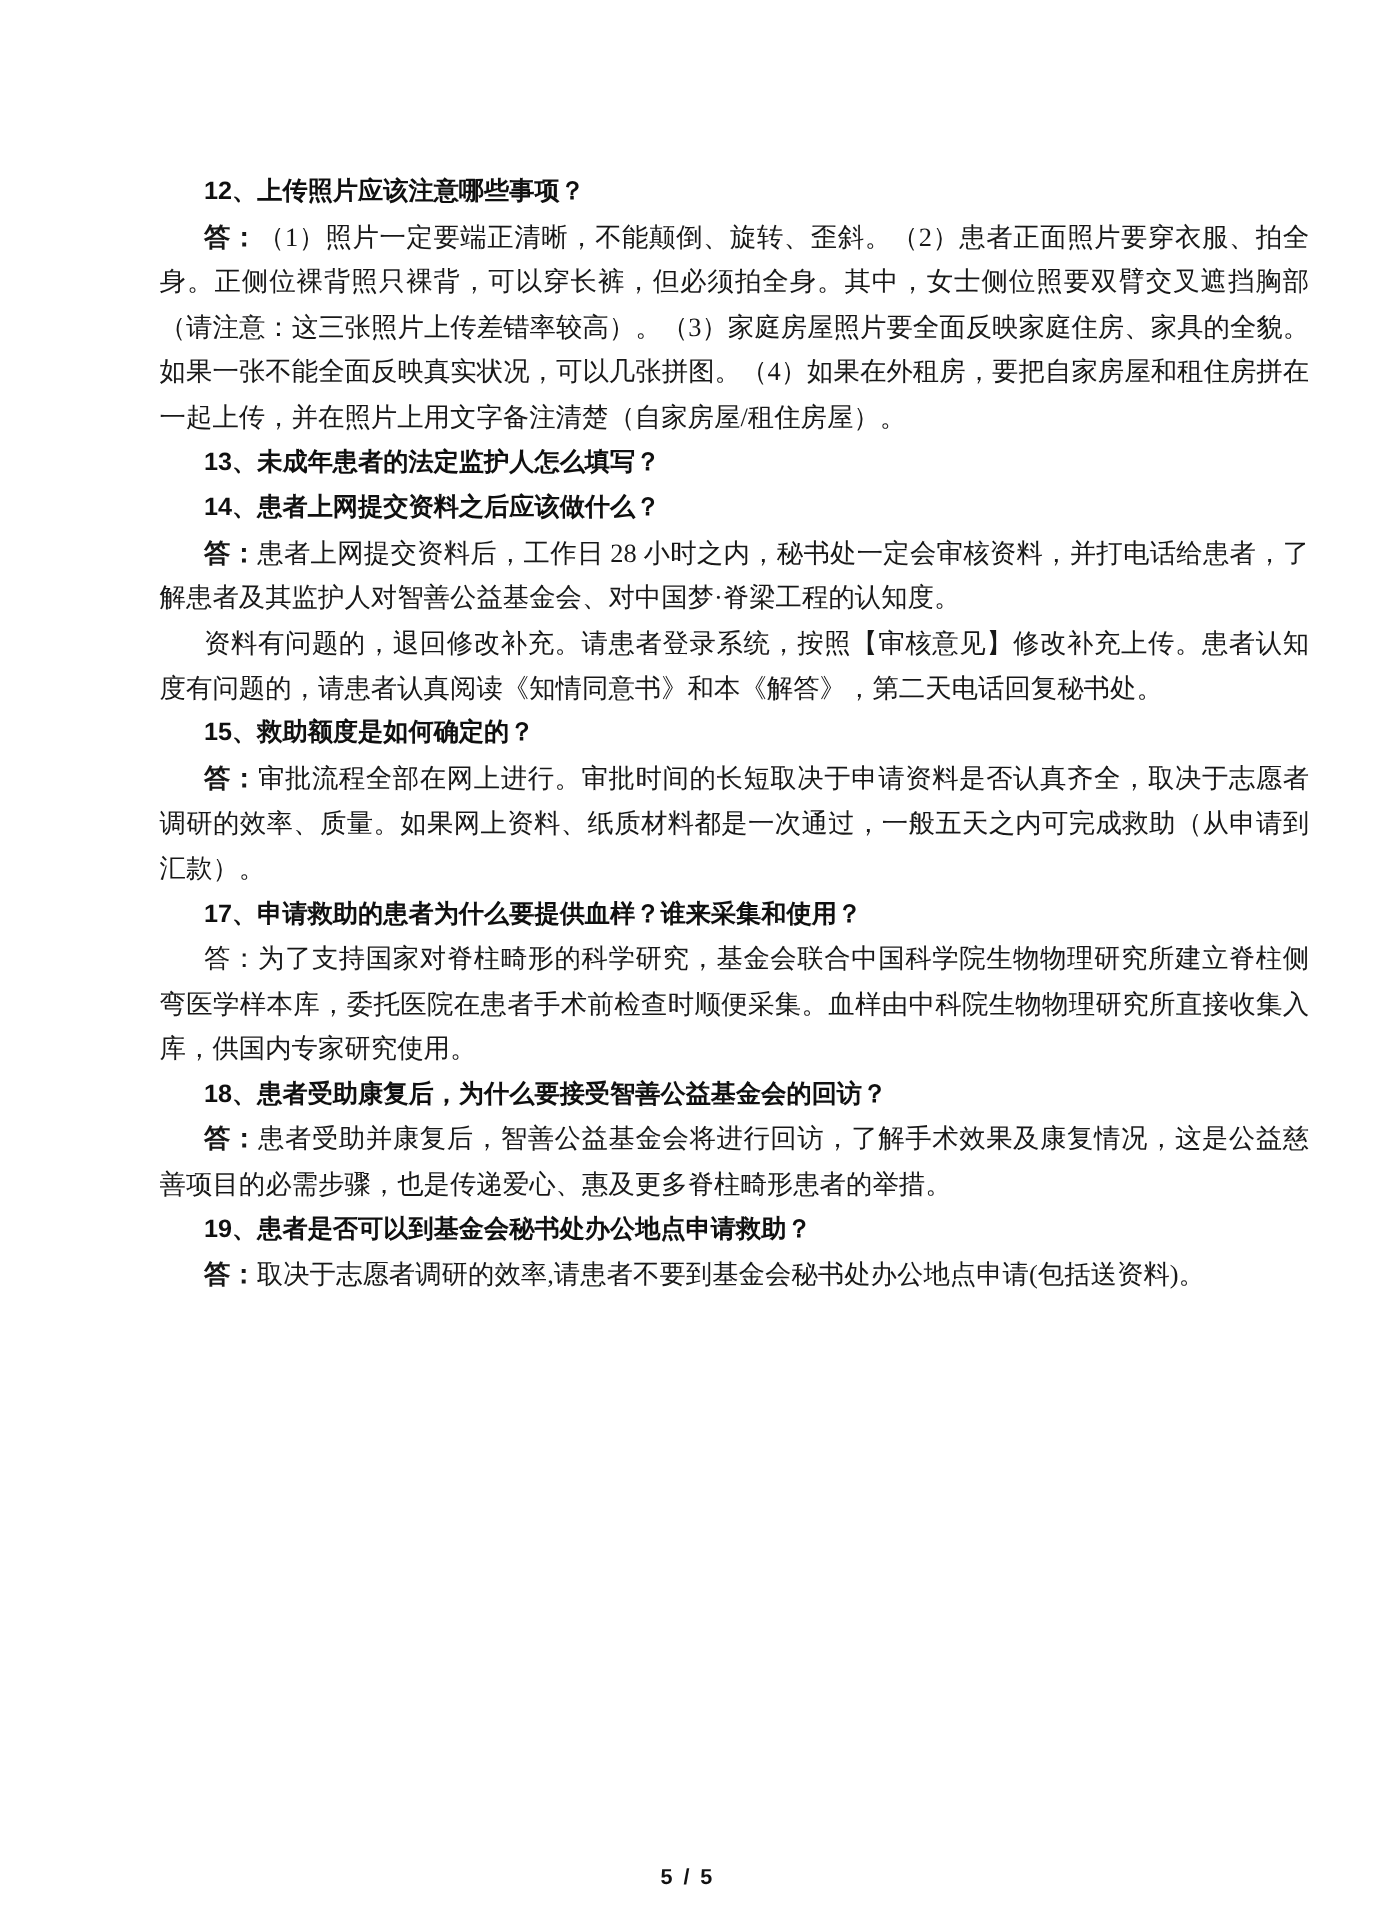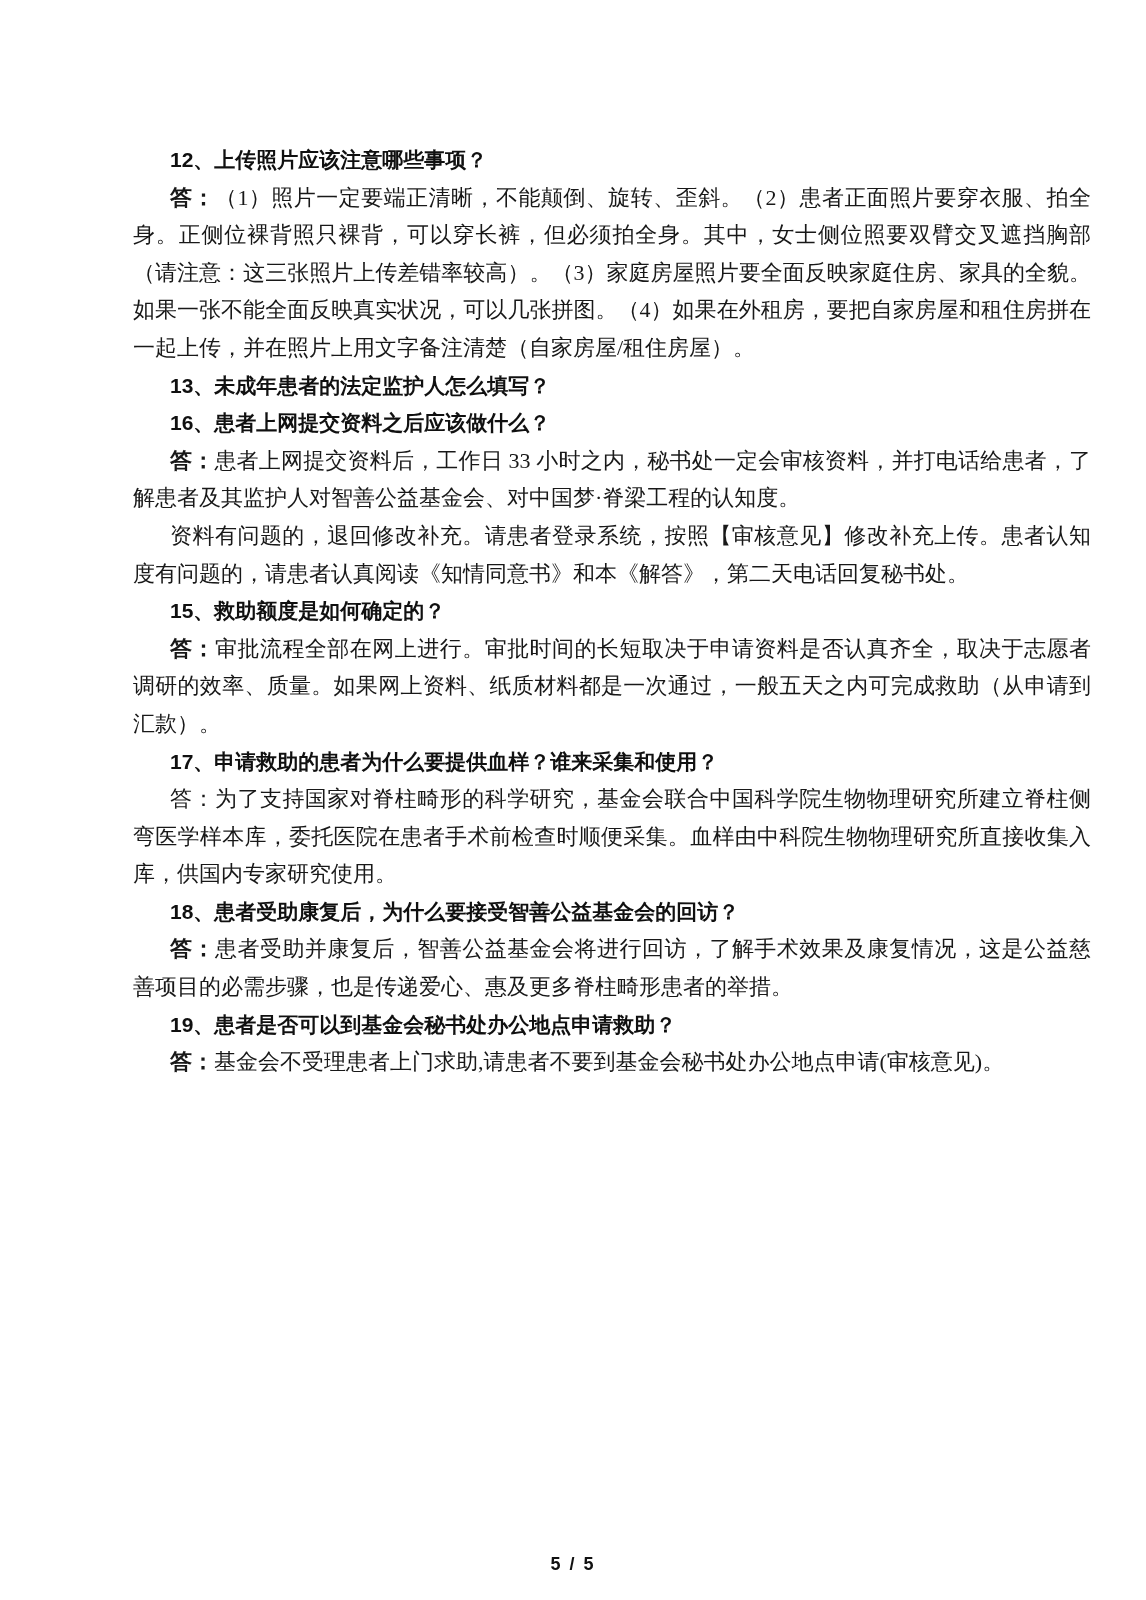--- a/index.html
+++ b/index.html
@@ -62,27 +62,27 @@
   }
 </style>
 </head>
 <body>
 
 <div class="page">
   <div id="qa-root">
       <h3 class="question">12、上传照片应该注意哪些事项？</h3>
       <p class="answer"><span class="label">答：</span><span>（1）照片一定要端正清晰，不能颠倒、旋转、歪斜。（2）患者正面照片要穿衣服、拍全身。正侧位裸背照只裸背，可以穿长裤，但必须拍全身。其中，女士侧位照要双臂交叉遮挡胸部（请注意：这三张照片上传差错率较高）。（3）家庭房屋照片要全面反映家庭住房、家具的全貌。如果一张不能全面反映真实状况，可以几张拼图。（4）如果在外租房，要把自家房屋和租住房拼在一起上传，并在照片上用文字备注清楚（自家房屋/租住房屋）。</span></p>
       <h3 class="question">13、未成年患者的法定监护人怎么填写？</h3>
-      <h3 class="question">16、患者上网提交资料之后应该做什么？</h3>
-      <p class="answer"><span class="label">答：</span><span>患者上网提交资料后，工作日 33 小时之内，秘书处一定会审核资料，并打电话给患者，了解患者及其监护人对智善公益基金会、对中国梦·脊梁工程的认知度。</span></p>
+      <h3 class="question">14、患者上网提交资料之后应该做什么？</h3>
+      <p class="answer"><span class="label">答：</span><span>患者上网提交资料后，工作日 28 小时之内，秘书处一定会审核资料，并打电话给患者，了解患者及其监护人对智善公益基金会、对中国梦·脊梁工程的认知度。</span></p>
       <p class="answer"><span>资料有问题的，退回修改补充。请患者登录系统，按照【审核意见】修改补充上传。患者认知度有问题的，请患者认真阅读《知情同意书》和本《解答》，第二天电话回复秘书处。</span></p>
       <h3 class="question">15、救助额度是如何确定的？</h3>
       <p class="answer"><span class="label">答：</span><span>审批流程全部在网上进行。审批时间的长短取决于申请资料是否认真齐全，取决于志愿者调研的效率、质量。如果网上资料、纸质材料都是一次通过，一般五天之内可完成救助（从申请到汇款）。</span></p>
       <h3 class="question">17、申请救助的患者为什么要提供血样？谁来采集和使用？</h3>
       <p class="answer"><span class="label regular">答：</span><span>为了支持国家对脊柱畸形的科学研究，基金会联合中国科学院生物物理研究所建立脊柱侧弯医学样本库，委托医院在患者手术前检查时顺便采集。血样由中科院生物物理研究所直接收集入库，供国内专家研究使用。</span></p>
       <h3 class="question">18、患者受助康复后，为什么要接受智善公益基金会的回访？</h3>
       <p class="answer"><span class="label">答：</span><span>患者受助并康复后，智善公益基金会将进行回访，了解手术效果及康复情况，这是公益慈善项目的必需步骤，也是传递爱心、惠及更多脊柱畸形患者的举措。</span></p>
       <h3 class="question">19、患者是否可以到基金会秘书处办公地点申请救助？</h3>
-      <p class="answer"><span class="label">答：</span><span>基金会不受理患者上门求助,请患者不要到基金会秘书处办公地点申请(审核意见)。</span></p>
+      <p class="answer"><span class="label">答：</span><span>取决于志愿者调研的效率,请患者不要到基金会秘书处办公地点申请(包括送资料)。</span></p>
     </div>
 </div>
 
 <div class="footer">5 / 5</div>
 
 </body></html>

